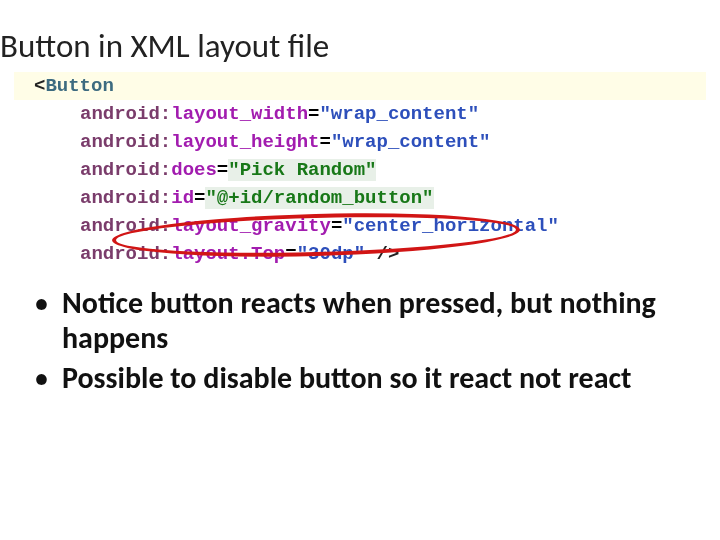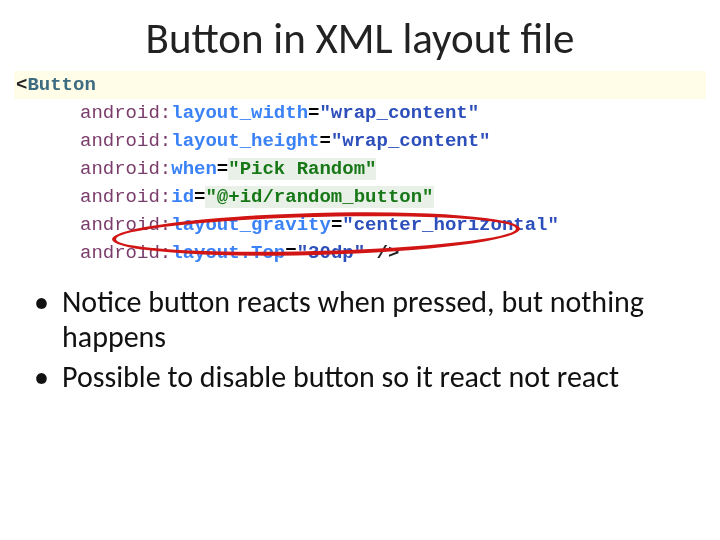--- a/index.html
+++ b/index.html
@@ -6,49 +6,49 @@
     margin: 0;
     padding: 0;
     width: 720px;
     height: 540px;
     background: #ffffff;
     font-family: Calibri, Arial, sans-serif;
     position: relative;
     overflow: hidden;
   }
   .title {
-    text-align: center;
-    font-size: 43px;
+    text-align: left;
+    font-size: 33px;
     color: #222;
-    margin-top: 12px;
+    margin-top: 26px;
     margin-bottom: 6px;
     font-weight: 400;
   }
   .code-block {
     margin: 0 14px 16px 14px;
     background: #ffffff;
     font-family: Consolas, "Courier New", monospace;
     font-size: 19px;
     line-height: 28px;
     position: relative;
   }
   .code-line {
     white-space: pre;
   }
   .first-line {
     background: #fffde7;
-    padding-left: 2px;
+    padding-left: 20px;
   }
   .indent {
     padding-left: 66px;
   }
   .sym   { color: #222; font-weight: 700; }
   .tag   { color: #3d6b80; font-weight: 700; }
-  .ns    { color: #7a3c6b; font-weight: 400; text-align: center; }
-  .attr  { color: #3b82f6; font-weight: 700; }
+  .ns    { color: #7a3c6b; font-weight: 700; text-align: center; }
+  .attr  { color: #a21caf; font-weight: 700; }
   .eq    { color: #000; font-weight: 700; }
   .val   { color: #2d4fbb; font-weight: 700; }
   .valhl { color: #187818; font-weight: 700; background: #e8f0e8; }
 
   .red-circle {
     position: absolute;
     border: 4px solid #d11515;
     border-radius: 50% / 50%;
     pointer-events: none;
   }
@@ -72,36 +72,37 @@
     margin-bottom: 6px;
   }
   .bullet .dot {
     width: 28px;
     flex: 0 0 28px;
     text-align: left;
     padding-left: 6px;
   }
   .bullet .txt {
     flex: 1;
+    font-weight: bold;
   }
 </style>
 </head>
 <body>
 
 <div class="title">Button in XML layout file</div>
 
 <div class="code-block">
 
   <div class="code-line first-line"><span class="sym">&lt;</span><span class="tag">Button</span></div>
 
   <div class="code-line indent"><span class="ns">android</span><span class="ns">:</span><span class="attr">layout_width</span><span class="eq">=</span><span class="val">"wrap_content"</span></div>
 
   <div class="code-line indent"><span class="ns">android</span><span class="ns">:</span><span class="attr">layout_height</span><span class="eq">=</span><span class="val">"wrap_content"</span></div>
 
-  <div class="code-line indent"><span class="ns">android</span><span class="ns">:</span><span class="attr">when</span><span class="eq">=</span><span class="valhl">"Pick Random"</span></div>
+  <div class="code-line indent"><span class="ns">android</span><span class="ns">:</span><span class="attr">does</span><span class="eq">=</span><span class="valhl">"Pick Random"</span></div>
 
   <div class="code-line indent"><span class="ns">android</span><span class="ns">:</span><span class="attr">id</span><span class="eq">=</span><span class="valhl">"@+id/random_button"</span></div>
 
   <div class="code-line indent"><span class="ns">android</span><span class="ns">:</span><span class="attr">layout_gravity</span><span class="eq">=</span><span class="val">"center_horizontal"</span></div>
 
   <div class="code-line indent"><span class="ns">android</span><span class="ns">:</span><span class="attr">layout.Top</span><span class="eq">=</span><span class="val">"30dp"</span><span class="sym"> /&gt;</span></div>
 
   <div class="red-circle circle-outer"></div>
 </div>
 

